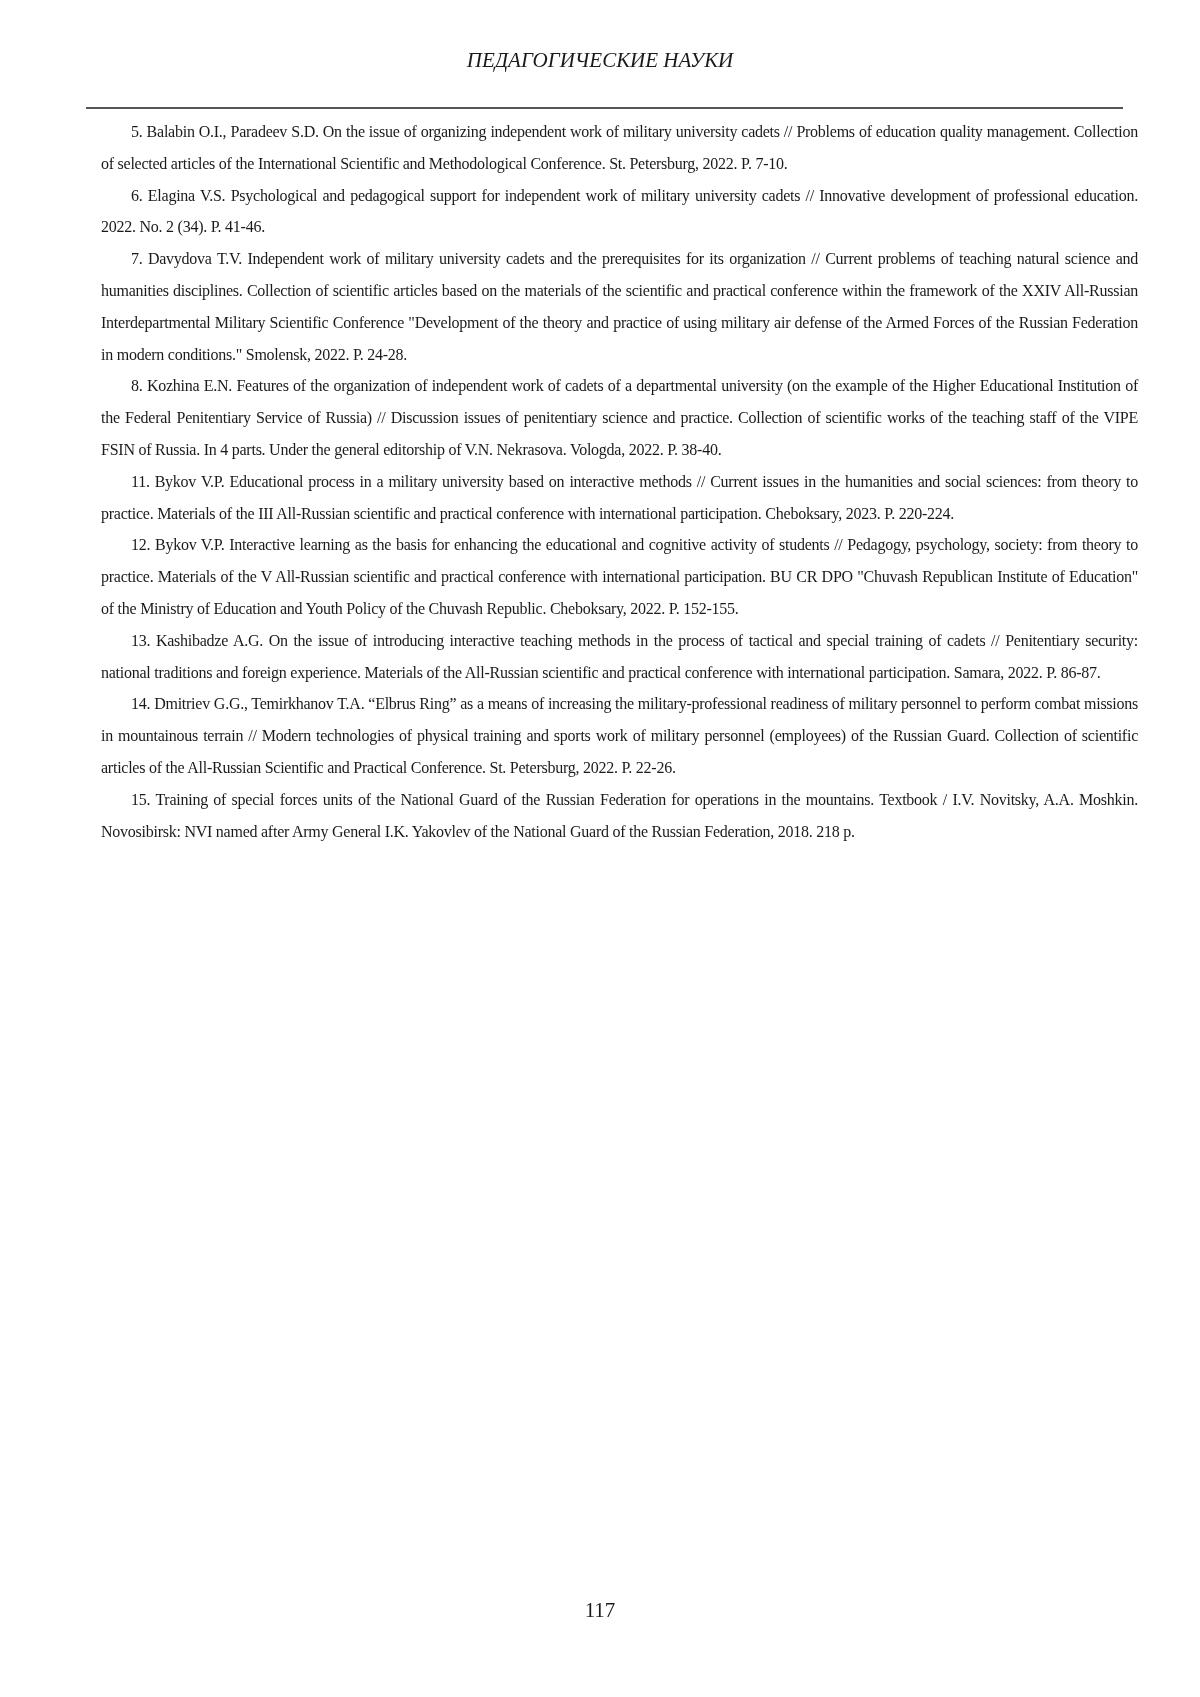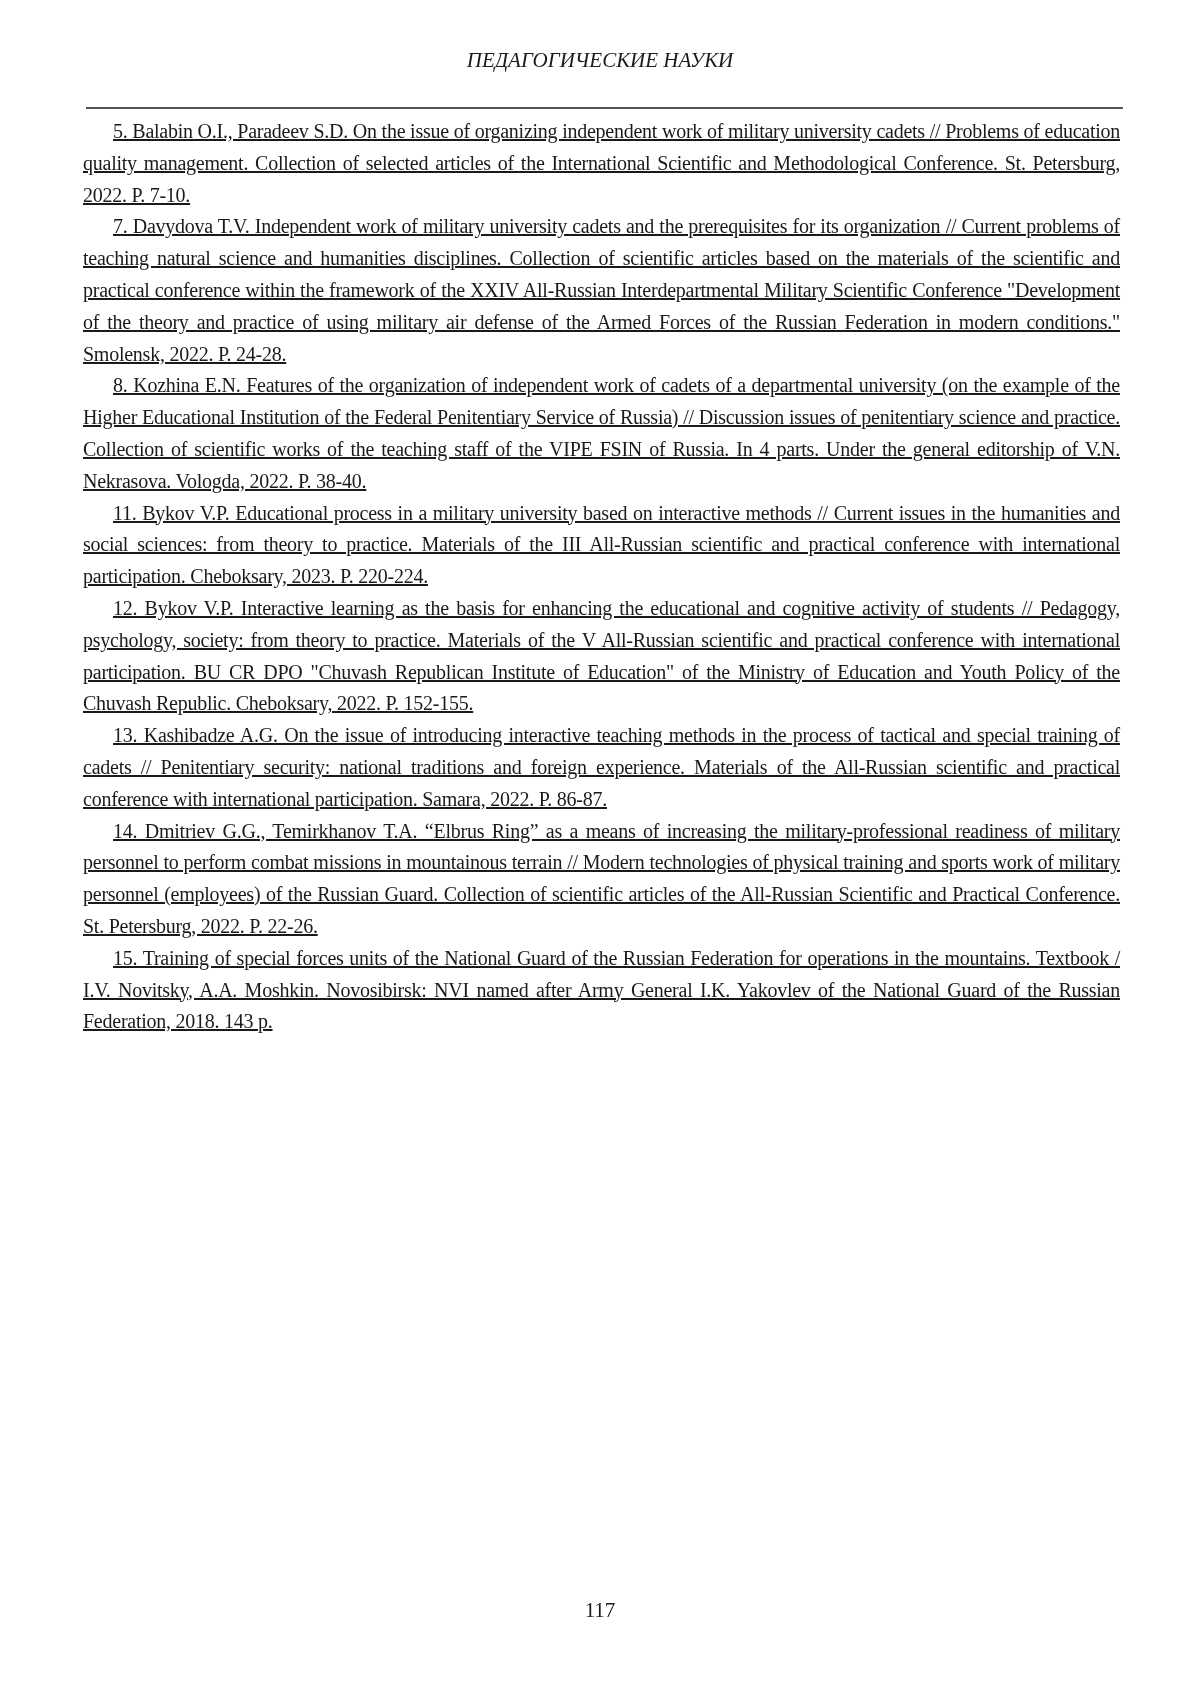--- a/index.html
+++ b/index.html
@@ -6,40 +6,41 @@
   body { width: 1200px; height: 1697px; position: relative; overflow: hidden; color: #1a1a1a; }
   .header {
     position: absolute; left: 0; top: 48px; width: 1200px; text-align: center;
     font-family: "Liberation Serif", serif; font-style: italic; font-size: 21px; letter-spacing: 0;
   }
   .rule {
     position: absolute; left: 86px; top: 107px; width: 1037px; height: 0;
     border-top: 2px solid #555;
   }
   .refs {
-    position: absolute; left: 83px; top: 116px; width: 1037px;
-    font-family: "Liberation Serif", serif; font-size: 20px; line-height: 31.8px;
-    text-align: justify; letter-spacing: -0.25px; text-decoration: underline;
+    position: absolute; left: 101px; top: 116px; width: 1037px;
+    font-family: "Liberation Serif", serif; font-size: 16px; line-height: 31.8px;
+    text-align: justify; letter-spacing: -0.25px;
   }
   .ref { margin: 0; text-indent: 30px; }
   .pagenum {
     position: absolute; left: 0; top: 1598px; width: 1200px; text-align: center;
     font-family: "Liberation Serif", serif; font-size: 21px;
   }
 </style>
 </head>
 <body>
 
 <div class="header">ПЕДАГОГИЧЕСКИЕ НАУКИ</div>
 <div class="rule"></div>
 
 <div class="refs">
   <p class="ref">5. Balabin O.I., Paradeev S.D. On the issue of organizing independent work of military university cadets // Problems of education quality management. Collection of selected articles of the International Scientific and Methodological Conference. St. Petersburg, 2022. P. 7-10.</p>
+  <p class="ref">6. Elagina V.S. Psychological and pedagogical support for independent work of military university cadets // Innovative development of professional education. 2022. No. 2 (34). P. 41-46.</p>
   <p class="ref">7. Davydova T.V. Independent work of military university cadets and the prerequisites for its organization // Current problems of teaching natural science and humanities disciplines. Collection of scientific articles based on the materials of the scientific and practical conference within the framework of the XXIV All-Russian Interdepartmental Military Scientific Conference "Development of the theory and practice of using military air defense of the Armed Forces of the Russian Federation in modern conditions." Smolensk, 2022. P. 24-28.</p>
   <p class="ref">8. Kozhina E.N. Features of the organization of independent work of cadets of a departmental university (on the example of the Higher Educational Institution of the Federal Penitentiary Service of Russia) // Discussion issues of penitentiary science and practice. Collection of scientific works of the teaching staff of the VIPE FSIN of Russia. In 4 parts. Under the general editorship of V.N. Nekrasova. Vologda, 2022. P. 38-40.</p>
   <p class="ref">11. Bykov V.P. Educational process in a military university based on interactive methods // Current issues in the humanities and social sciences: from theory to practice. Materials of the III All-Russian scientific and practical conference with international participation. Cheboksary, 2023. P. 220-224.</p>
   <p class="ref">12. Bykov V.P. Interactive learning as the basis for enhancing the educational and cognitive activity of students // Pedagogy, psychology, society: from theory to practice. Materials of the V All-Russian scientific and practical conference with international participation. BU CR DPO "Chuvash Republican Institute of Education" of the Ministry of Education and Youth Policy of the Chuvash Republic. Cheboksary, 2022. P. 152-155.</p>
   <p class="ref">13. Kashibadze A.G. On the issue of introducing interactive teaching methods in the process of tactical and special training of cadets // Penitentiary security: national traditions and foreign experience. Materials of the All-Russian scientific and practical conference with international participation. Samara, 2022. P. 86-87.</p>
   <p class="ref">14. Dmitriev G.G., Temirkhanov T.A. “Elbrus Ring” as a means of increasing the military-professional readiness of military personnel to perform combat missions in mountainous terrain // Modern technologies of physical training and sports work of military personnel (employees) of the Russian Guard. Collection of scientific articles of the All-Russian Scientific and Practical Conference. St. Petersburg, 2022. P. 22-26.</p>
-  <p class="ref">15. Training of special forces units of the National Guard of the Russian Federation for operations in the mountains. Textbook / I.V. Novitsky, A.A. Moshkin. Novosibirsk: NVI named after Army General I.K. Yakovlev of the National Guard of the Russian Federation, 2018. 143 p.</p>
+  <p class="ref">15. Training of special forces units of the National Guard of the Russian Federation for operations in the mountains. Textbook / I.V. Novitsky, A.A. Moshkin. Novosibirsk: NVI named after Army General I.K. Yakovlev of the National Guard of the Russian Federation, 2018. 218 p.</p>
 </div>
 
 <div class="pagenum">117</div>
 
 </body></html>

